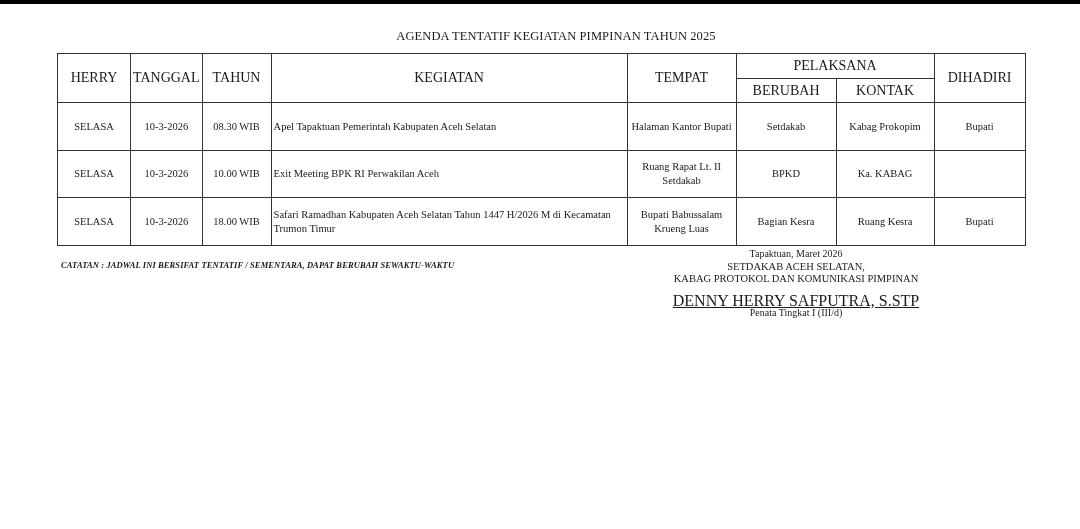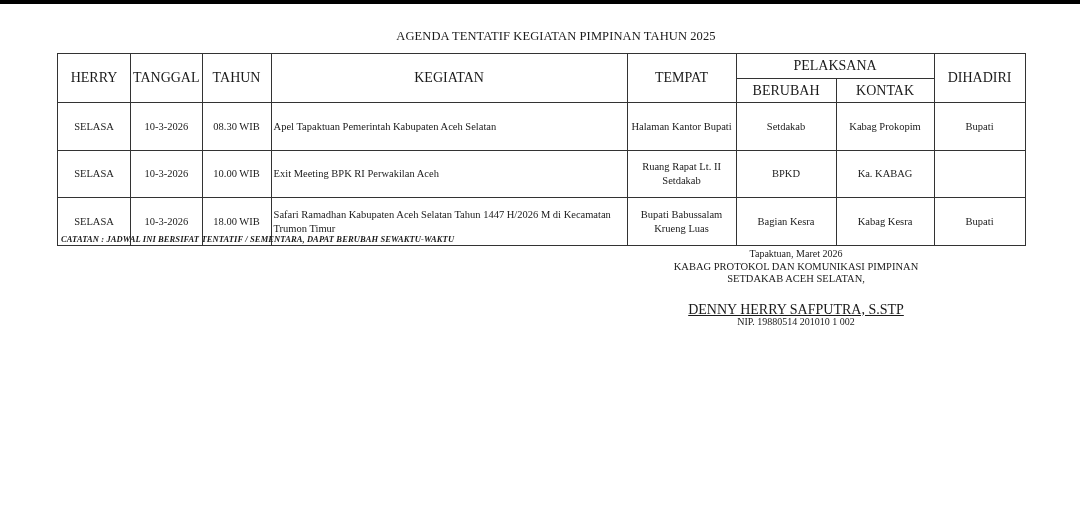--- a/index.html
+++ b/index.html
@@ -5,24 +5,24 @@
   html, body { margin:0; padding:0; }
   body { width:1080px; height:529px; background:#ffffff; position:relative; overflow:hidden;
          font-family:"Liberation Serif","DejaVu Serif",serif; color:#1a1a1a; }
   .topbar { position:absolute; left:0; top:0; width:1080px; height:4px; background:#000; }
   .title { position:absolute; left:16px; width:1080px; top:29px; text-align:center; font-size:12.5px; letter-spacing:0.1px; }
   table.agenda { position:absolute; left:57px; top:53px; border-collapse:collapse; table-layout:fixed;
                  border:1.5px solid #222; font-size:10.5px; }
   table.agenda th, table.agenda td { border:1px solid #333; padding:0 2px; text-align:center; vertical-align:middle; line-height:14px; }
   table.agenda th { font-weight:normal; font-size:14px; }
   table.agenda td.left { text-align:left; }
-  .note { position:absolute; left:61px; top:234px; font-size:8.5px; font-style:italic; font-weight:bold; letter-spacing:0.1px; }
+  .note { position:absolute; left:61px; top:260px; font-size:8.5px; font-style:italic; font-weight:bold; letter-spacing:0.1px; }
   .sign { position:absolute; left:656px; top:248px; width:280px; text-align:center; font-size:10px; line-height:12.5px; }
   .sign .caps { font-size:10.5px; }
-  .sign .name { margin-top:18px; text-decoration:underline; font-size:14px; }
+  .sign .name { margin-top:9px; text-decoration:underline; font-size:16px; }
 </style>
 </head>
 <body>
 
 <div class="topbar"></div>
 
 <div class="title">AGENDA TENTATIF KEGIATAN PIMPINAN TAHUN 2025</div>
 
 <table class="agenda">
   <colgroup>
@@ -71,27 +71,27 @@
       <td>Ka. KABAG</td>
       <td></td>
     </tr>
     <tr style="height:48px">
       <td>SELASA</td>
       <td>10-3-2026</td>
       <td>18.00 WIB</td>
       <td class="left">Safari Ramadhan Kabupaten Aceh Selatan Tahun 1447 H/2026 M di Kecamatan Trumon Timur</td>
       <td style="padding:0 10px">Bupati Babussalam Krueng Luas</td>
       <td>Bagian Kesra</td>
-      <td>Kabag Kesra</td>
+      <td>Ruang Kesra</td>
       <td>Bupati</td>
     </tr>
   </tbody>
 </table>
 
 <div class="note">CATATAN : JADWAL INI BERSIFAT TENTATIF / SEMENTARA, DAPAT BERUBAH SEWAKTU-WAKTU</div>
 
 <div class="sign">
   <div>Tapaktuan,  Maret 2026</div>
+  <div class="caps">SETDAKAB ACEH SELATAN,</div>
   <div class="caps">KABAG PROTOKOL DAN KOMUNIKASI PIMPINAN</div>
-  <div class="caps">SETDAKAB ACEH SELATAN,</div>
   <div class="name">DENNY HERRY SAFPUTRA, S.STP</div>
-  <div>NIP. 19880514 201010 1 002</div>
+  <div>Penata Tingkat I (III/d)</div>
 </div>
 
 </body></html>

